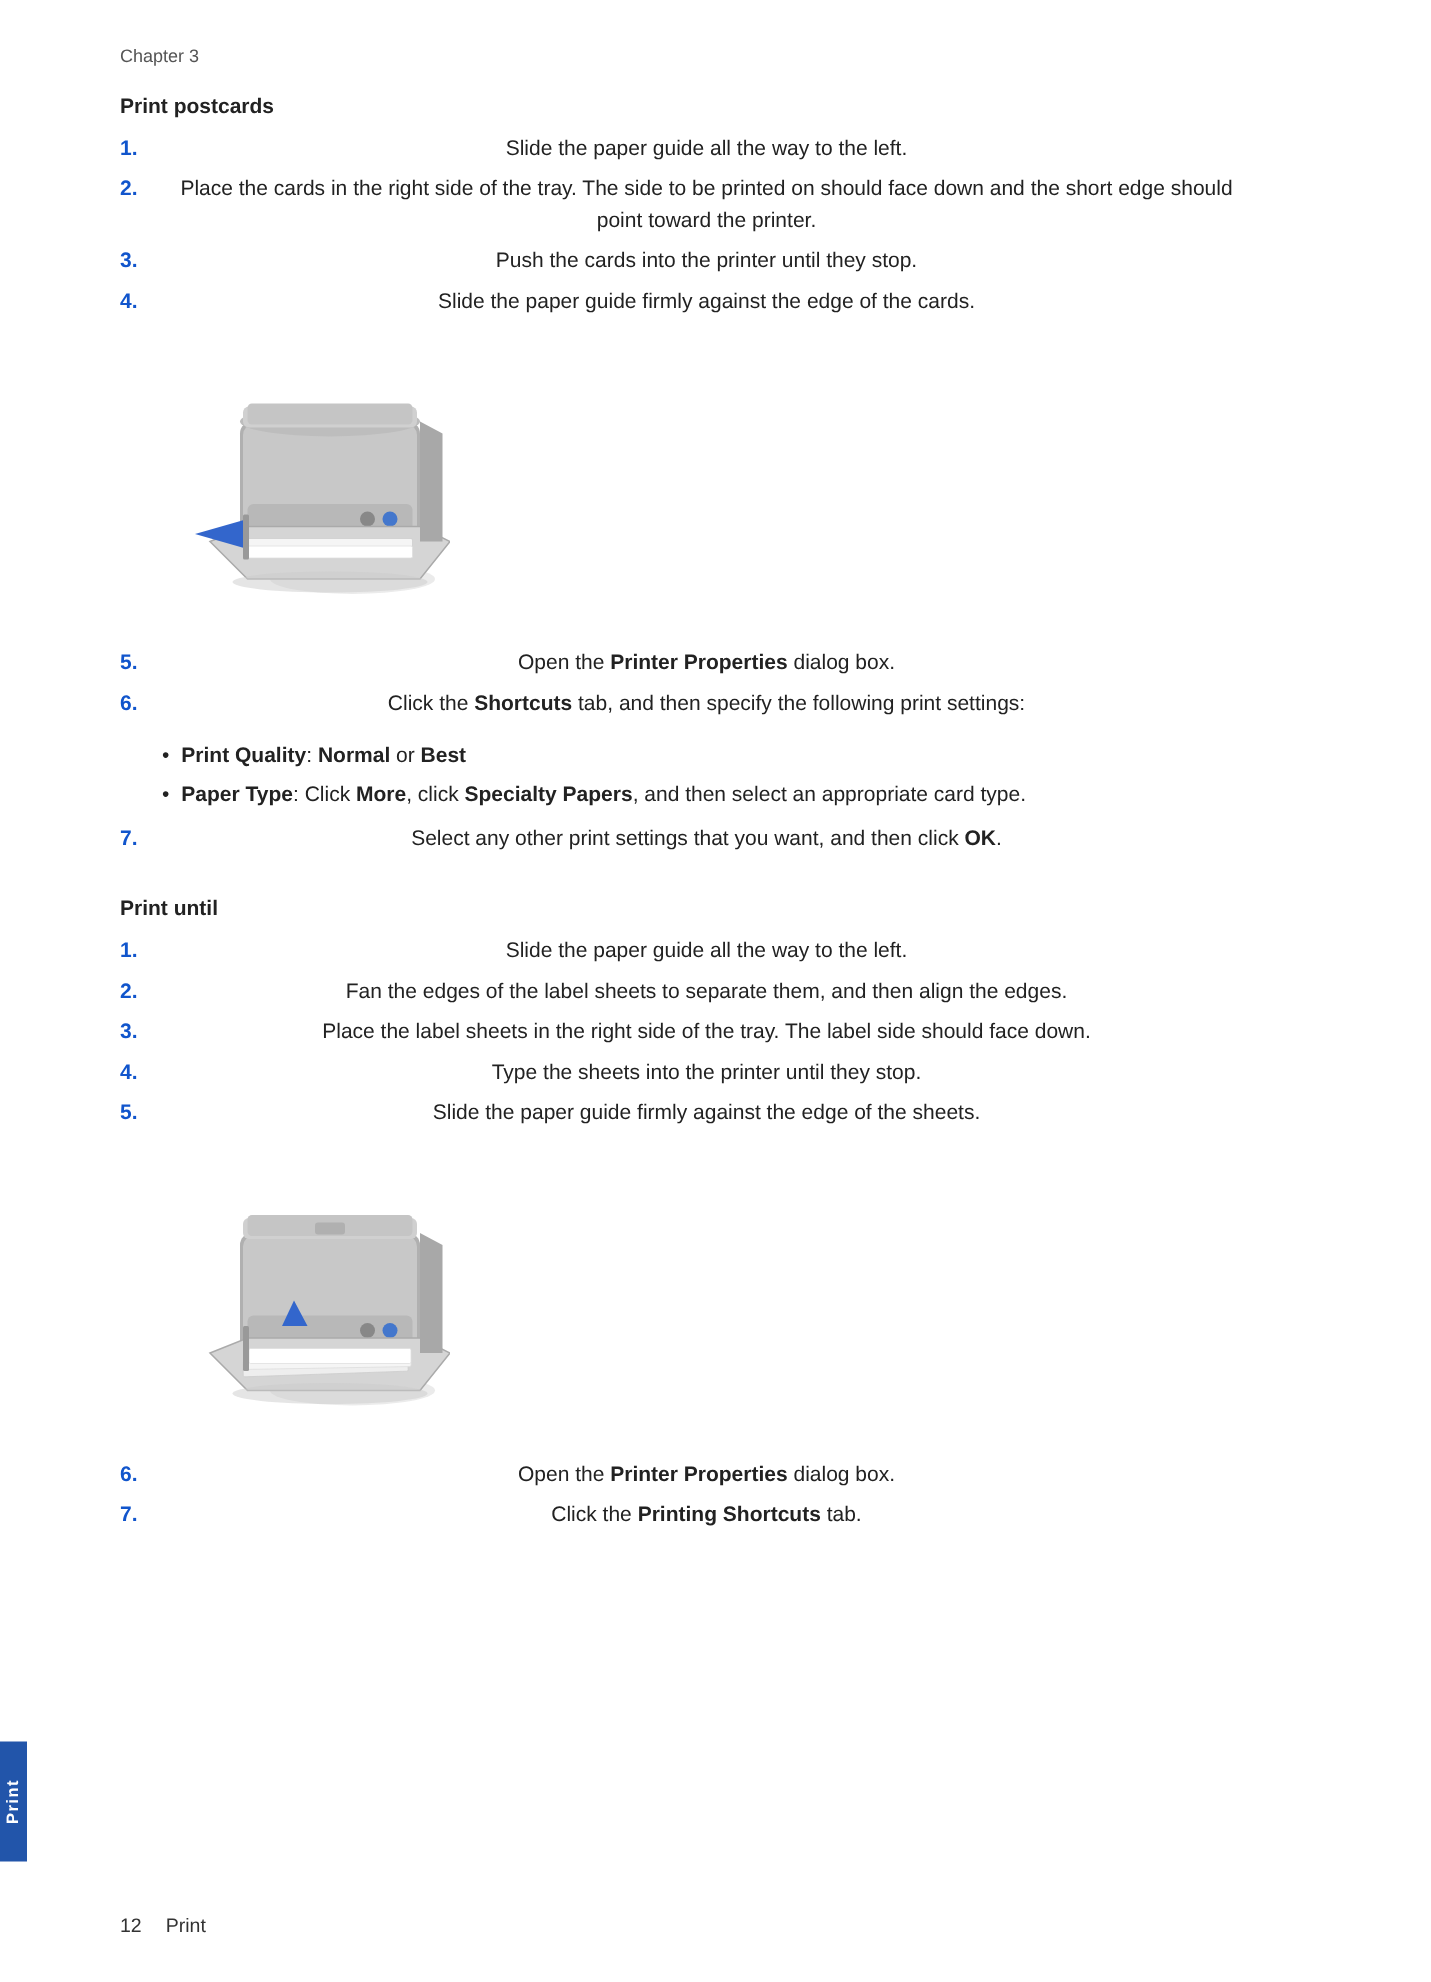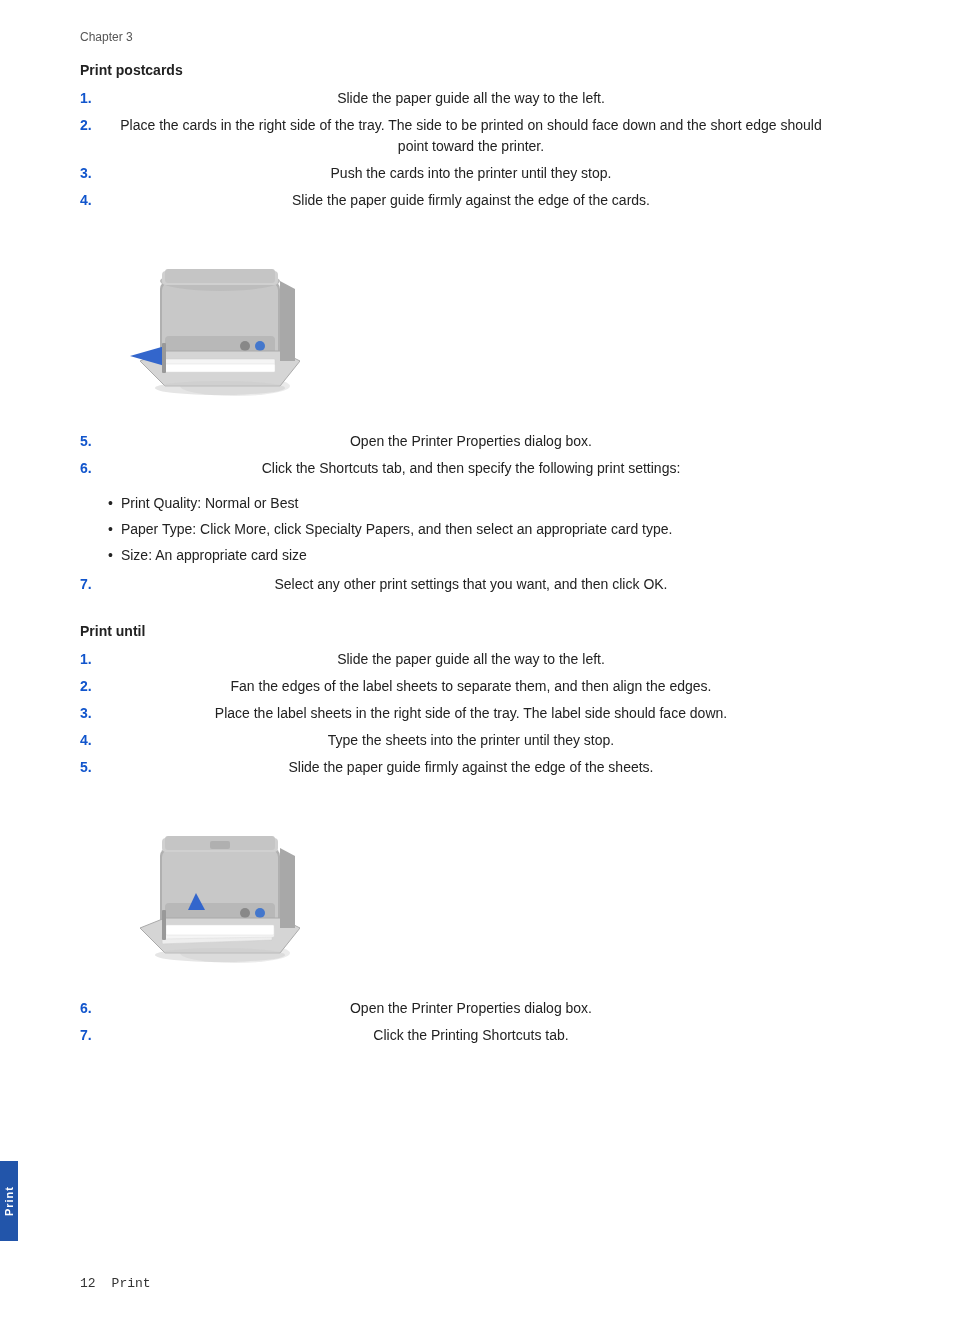--- a/index.html
+++ b/index.html
@@ -109,28 +109,27 @@
     }
 
     .page-footer {
       position: absolute;
       bottom: 30px;
       left: 80px;
       font-size: 13px;
       color: #333;
       display: flex;
       gap: 16px;
-      font-family: Liberation Mono, monospace;
     }
 
     .page-number {
       font-size: 13px;
     }
 
-    b { font-weight: normal; }
+    b { font-weight: bold; }
 
     .section-gap { margin-top: 28px; }
   </style>
 </head>
 <body>
 
 <div class="page">
 
   <div class="chapter-label">Chapter 3</div>
 
@@ -209,23 +208,20 @@
       </li>
     </ol>
 
     <ul class="bullet-list">
       <li>
         <span><b>Print Quality</b>: <b>Normal</b> or <b>Best</b></span>
       </li>
       <li>
         <span><b>Paper Type</b>: Click <b>More</b>, click <b>Specialty Papers</b>, and then select an appropriate card type.</span>
       </li>
-      <li>
-        <span><b>Size</b>: An appropriate card size</span>
-      </li>
     </ul>
 
     <ol class="numbered-list">
 
       <li>
         <span class="num">7.</span>
         <span class="list-text">Select any other print settings that you want, and then click <b>OK</b>.</span>
       </li>
     </ol>
   </div>

